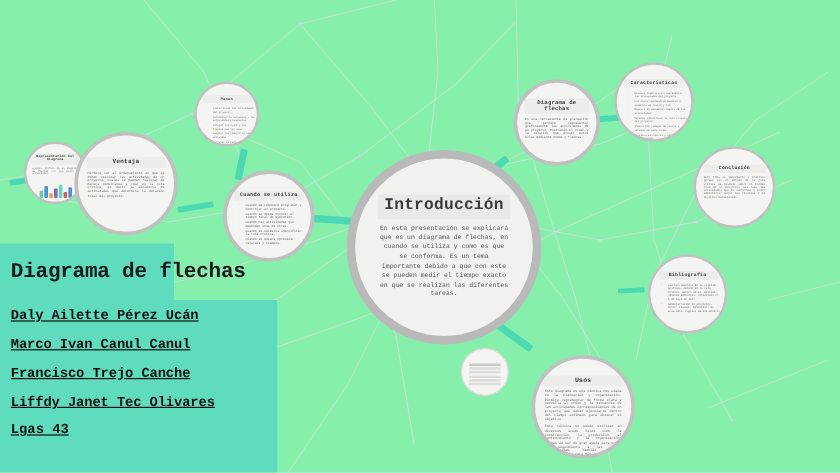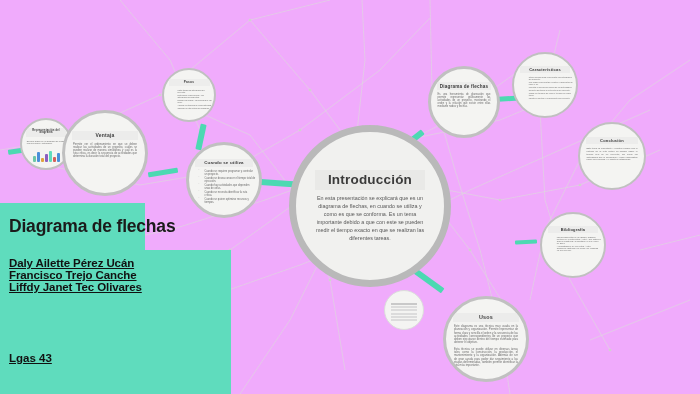--- a/index.html
+++ b/index.html
@@ -2,21 +2,21 @@
 <html><head>
 <meta charset="utf-8">
 <style>
   html,body{margin:0;padding:0;}
   body{
     width:700px;height:394px;overflow:hidden;
     background:#f2f2f0;
     font-family:"Liberation Sans", sans-serif;
     position:relative;
   }
-  #canvas{position:absolute;inset:0;width:700px;height:394px;overflow:hidden;background:#f0abfc;}
+  #canvas{position:absolute;inset:0;width:700px;height:394px;overflow:hidden;background:#86efac;font-family:Liberation Mono, monospace;}
   #netsvg{position:absolute;left:0;top:0;width:700px;height:394px;}
 
   
   .node{
     position:absolute;border-radius:50%;
     background:#f4f4f2;
     box-sizing:border-box;
     display:flex;flex-direction:column;align-items:center;
     overflow:hidden;
     text-align:center;
@@ -112,21 +112,21 @@
     background:#5fdcbd;z-index:20;
     display:flex;align-items:center;
   }
   #title-bar .t{
     font-size:17.5px;font-weight:bold;color:#1b1b1b;
     padding-left:9px;white-space:nowrap;letter-spacing:-.2px;
   }
   #authors{position:absolute;left:9px;top:257px;z-index:21;}
   #authors .a{
     font-size:11.5px;font-weight:bold;color:#111;
-    text-decoration:underline;margin-bottom:0;white-space:nowrap;
+    text-decoration:underline;margin-bottom:11px;white-space:nowrap;
     letter-spacing:-.1px;
   }
   #course{
     position:absolute;left:9px;top:352px;z-index:21;
     font-size:11.5px;font-weight:bold;color:#111;text-decoration:underline;
   }
 </style>
 </head>
 <body>
 
@@ -277,19 +277,20 @@
   </div>
 
   <div id="title-bar">
     <div class="t">Diagrama de flechas</div>
   </div>
 
   <div id="title-panel"></div>
 
   <div id="authors">
     <div class="a">Daly Ailette Pérez Ucán</div>
+    <div class="a">Marco Ivan Canul Canul</div>
     <div class="a">Francisco Trejo Canche</div>
     <div class="a">Liffdy Janet Tec Olivares</div>
   </div>
 
   <div id="course">Lgas 43</div>
 
 </div>
 
 </body></html>

